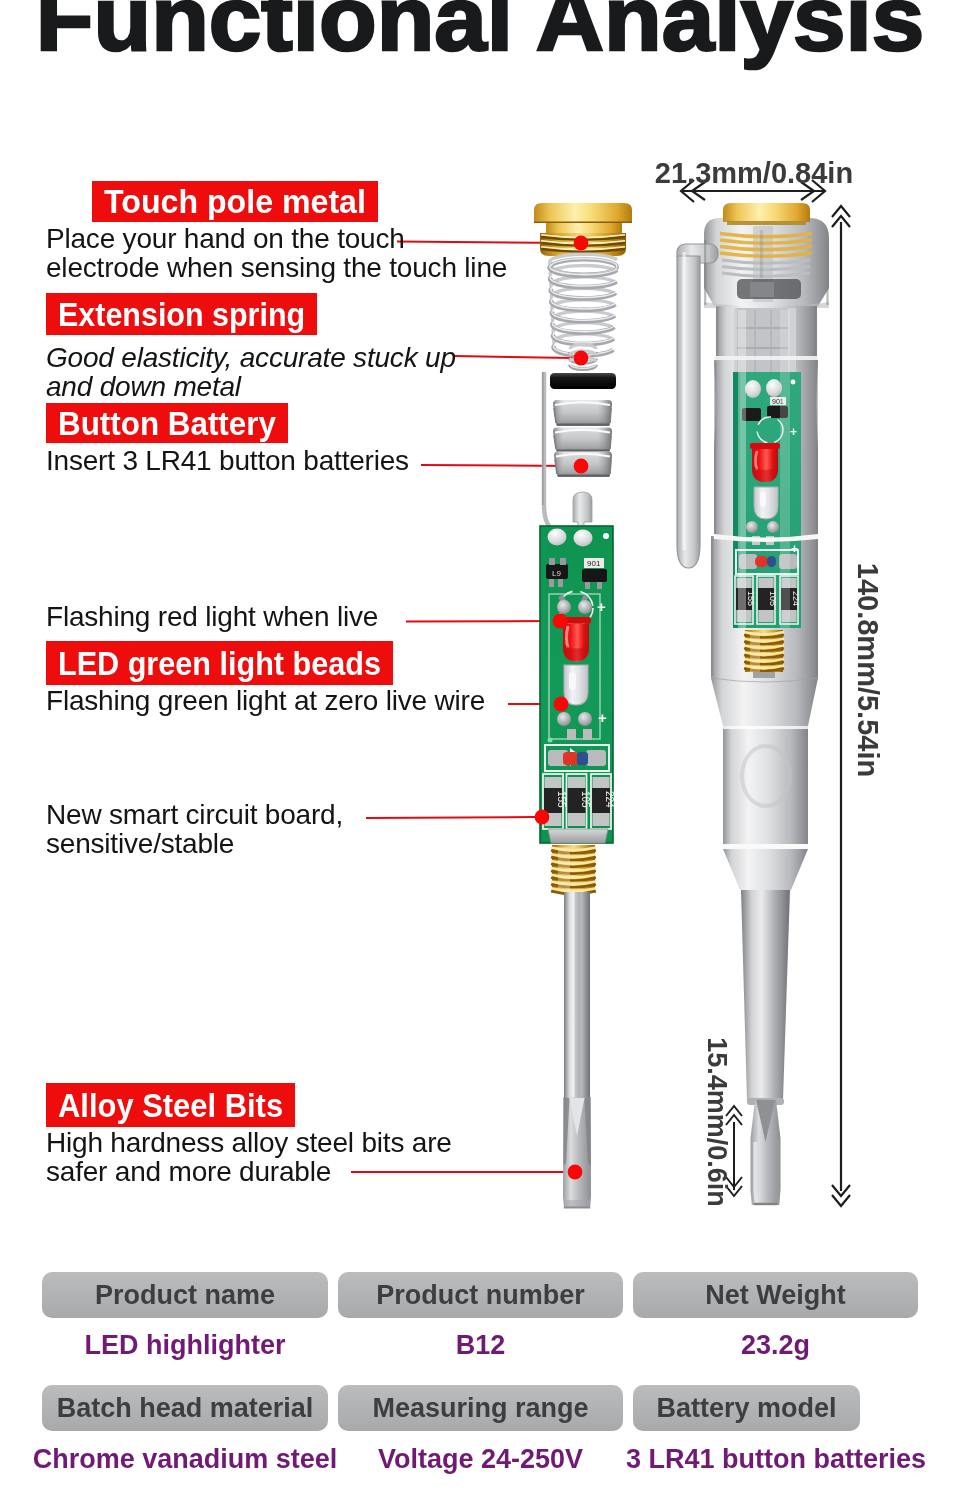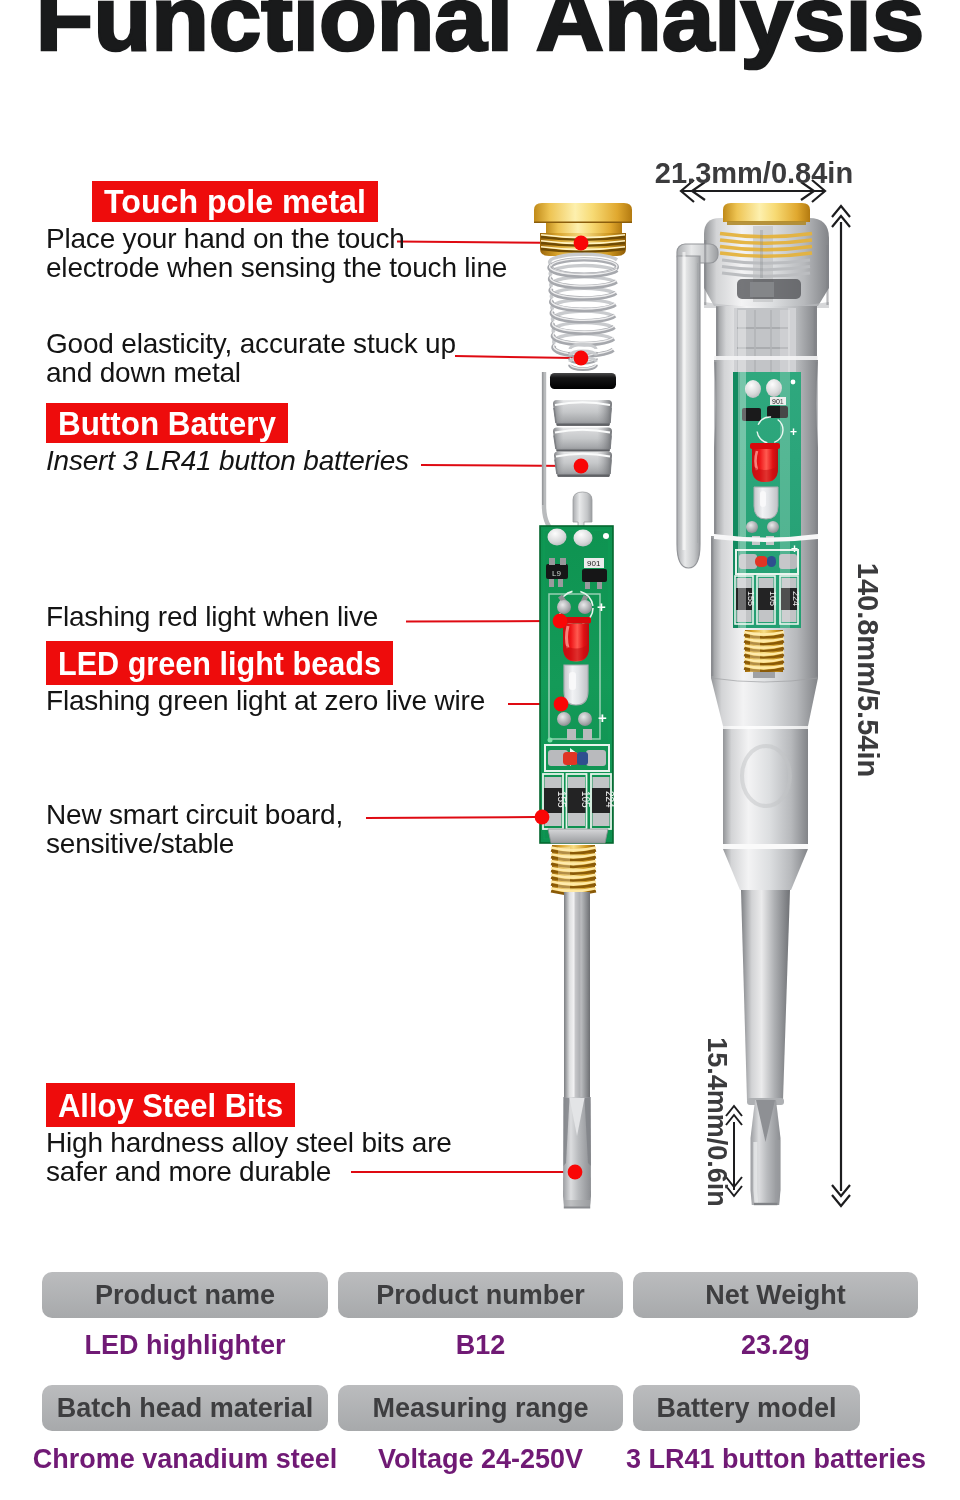--- a/index.html
+++ b/index.html
@@ -425,26 +425,29 @@
 <circle cx="575" cy="1172" r="7.4" fill="#f90606"></circle>
 </svg>
 
 <div id="title">Functional Analysis</div>
 
 <div class="tag" style="left:46px;top:181px;width:286px;height:41px;margin-left:46px;">
       <span style="display:inline-block;transform:scaleX(0.974);transform-origin:0 50%;">Touch pole metal</span>
     </div>
 <div class="desc" style="left:46px;top:224px;">Place your hand on the touch<br>electrode when sensing the touch line</div>
 
-<div class="desc" style="left:46px;top:329px;">Good elasticity, accurate stuck up<br>and down metal</div>
+<div class="tag" style="left:46px;top:293px;width:271px;height:42px;">
+      <span style="display:inline-block;transform:scaleX(0.923);transform-origin:0 50%;">Extension spring</span>
+    </div>
+<div class="desc" style="left:46px;top:343px;font-style:italic;">Good elasticity, accurate stuck up<br>and down metal</div>
 
 <div class="tag" style="left:46px;top:403px;width:242px;height:40px;">
       <span style="display:inline-block;transform:scaleX(0.951);transform-origin:0 50%;">Button Battery</span>
     </div>
-<div class="desc" style="left:46px;top:446px;font-style:italic;">Insert 3 LR41 button batteries</div>
+<div class="desc" style="left:46px;top:446px;">Insert 3 LR41 button batteries</div>
 
 <div class="desc" style="left:46px;top:602px;">Flashing red light when live</div>
 
 <div class="tag" style="left:46px;top:641px;width:347px;height:44px;">
       <span style="display:inline-block;transform:scaleX(0.927);transform-origin:0 50%;">LED green light beads</span>
     </div>
 <div class="desc" style="left:46px;top:686px;">Flashing green light at zero live wire</div>
 
 <div class="desc" style="left:46px;top:800px;">New smart circuit board,<br>sensitive/stable</div>
 

